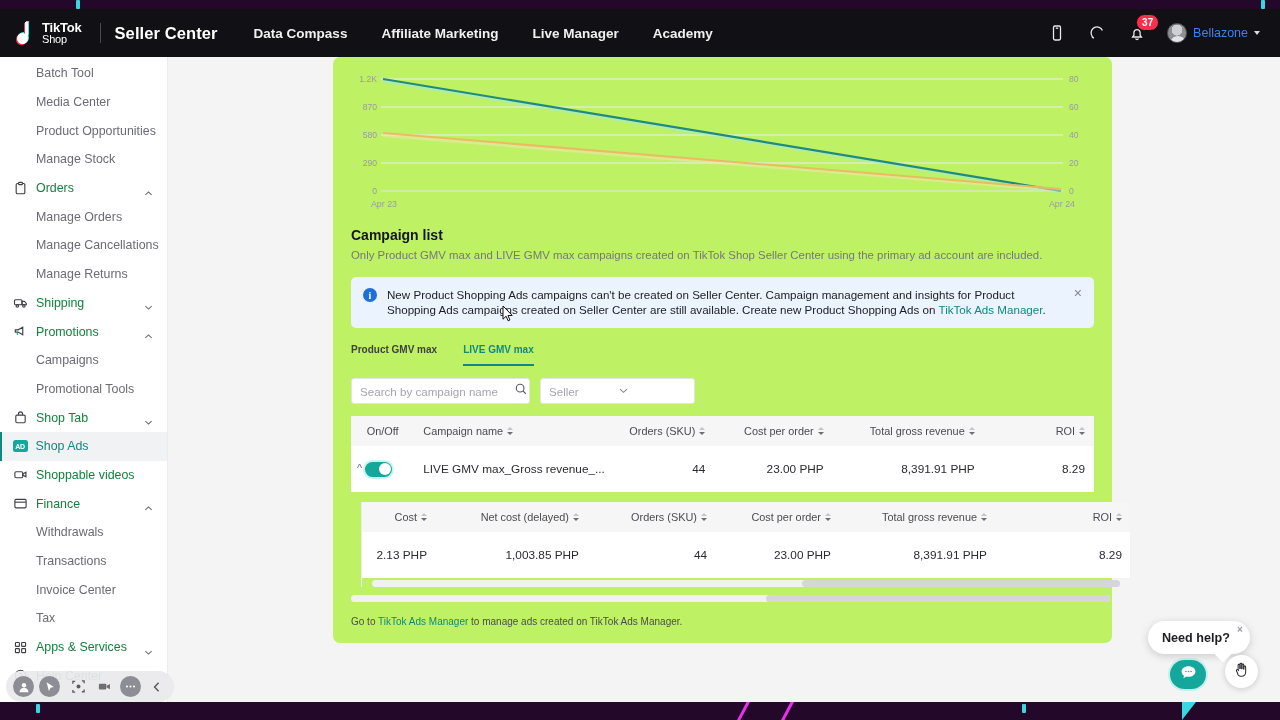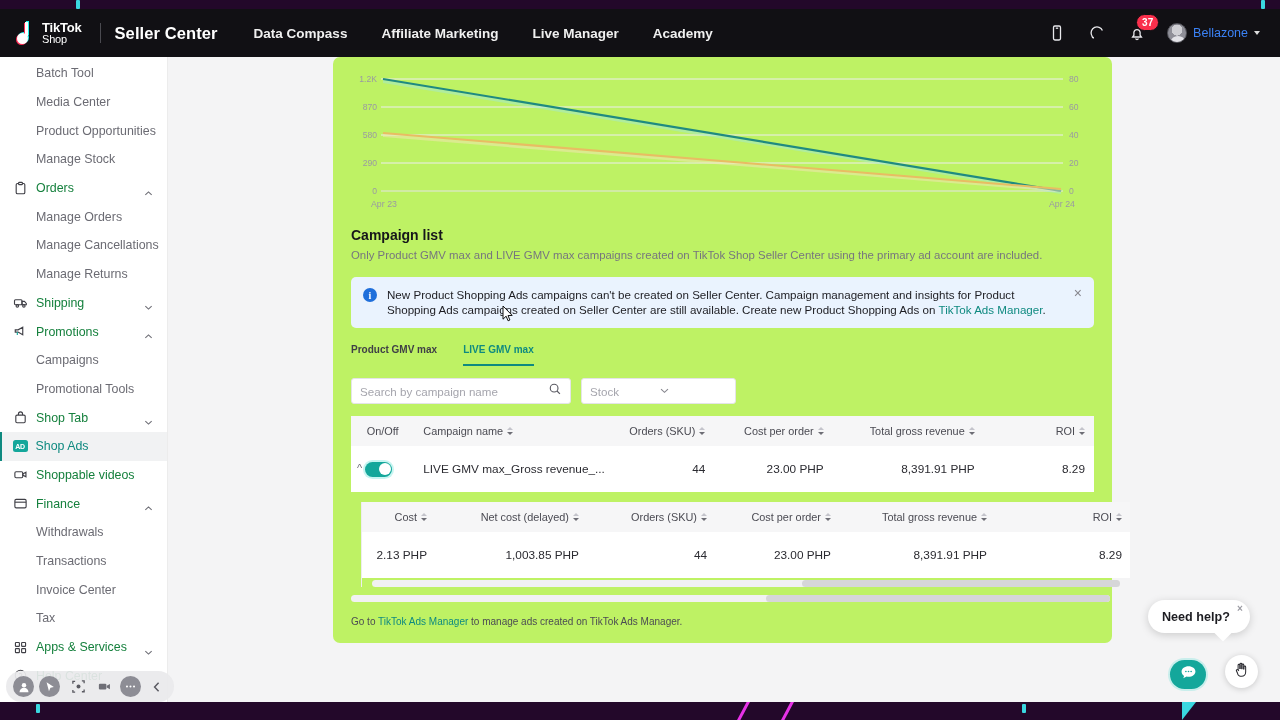--- a/index.html
+++ b/index.html
@@ -107,21 +107,21 @@
   .banner-x { position:absolute; right:12px; top:9px; font-size:14px; color:#86868e; cursor:pointer; line-height:1; }
 
   
   .tabs { display:flex; gap:26px; margin-top:16px; }
   .tab { font-size:10px; color:#3f3f46; padding-bottom:9px; cursor:pointer; font-weight:bold; }
   .tab.on { color:#0f8a80; border-bottom:2px solid #0f8a80; }
 
   
   .filters { display:flex; gap:10px; margin-top:12px; }
   .sbox {
-    width:220px; height:26px; border:1px solid #e4e4e7; border-radius:3px; background:#fff;
+    width:179px; height:26px; border:1px solid #e4e4e7; border-radius:3px; background:#fff;
     display:flex; align-items:center; padding:0 8px;
   }
   .sbox input {
     border:none; outline:none; flex:1; font-size:11.6px; color:#3f3f46;
     font-family:"Liberation Sans",sans-serif; background:transparent;
   }
   .sbox input::placeholder { color:#a5a5ad; }
   .statbox {
     width:155px; height:26px; border:1px solid #e4e4e7; border-radius:3px; background:#fff;
     display:flex; align-items:center; padding:0 8px; cursor:pointer;
@@ -160,21 +160,21 @@
     position:absolute; left:6px; top:671px; height:31px; background:rgba(233,233,236,.93);
     border-radius:16px; display:flex; align-items:center; gap:5px; padding:0 7px; z-index:40;
   }
   .ftool .fb { width:21px;height:21px;border-radius:50%;display:flex;align-items:center;justify-content:center;
                color:#5a5a62; cursor:pointer; }
   .ftool .fb.dark { background:#8d8d95; color:#fff; }
   .ftool .fb.sep { margin-left:3px; }
 
   
   .needhelp {
-    position:absolute; left:1148px; top:600px; background:#fff; border-radius:17px;
+    position:absolute; left:1148px; top:621px; background:#fff; border-radius:17px;
     padding:7px 20px 8px 14px; box-shadow:0 2px 9px rgba(0,0,0,.17); z-index:40;
   }
   .needhelp span { font-size:12.6px; font-weight:bold; color:#1d1d22; }
   .needhelp .nx { position:absolute; right:7px; top:3px; font-size:10px; color:#9a9aa2; cursor:pointer; }
   .needhelp::after {
     content:""; position:absolute; right:21px; bottom:-6px; width:12px; height:12px;
     background:#fff; transform:rotate(45deg);
   }
   .chatbtn {
     position:absolute; left:1170px; top:660px; width:36px; height:29px; border-radius:15px;
@@ -475,21 +475,21 @@
         <div class="sbox">
           <input placeholder="Search by campaign name" style="">
           <span>
             <svg width="14" height="14" viewBox="0 0 16 16" fill="none" stroke="#5a5a62" stroke-width="1.3">
               <circle cx="7" cy="7" r="4.4"></circle>
                 <line x1="10.3" y1="10.3" x2="13.6" y2="13.6"></line>
             </svg>
           </span>
         </div>
         <div class="statbox">
-          <span>Stock</span>
+          <span>Seller</span>
           <span>
             <svg width="11" height="11" viewBox="0 0 12 12" fill="none" stroke="#86868e" stroke-width="1.2">
                 <path d="M2.2 4.4 6 8 9.8 4.4"></path>
               </svg>
           </span>
         </div>
       </div>
 
       <div class="tbl-outer">
         <table class="tbl">

